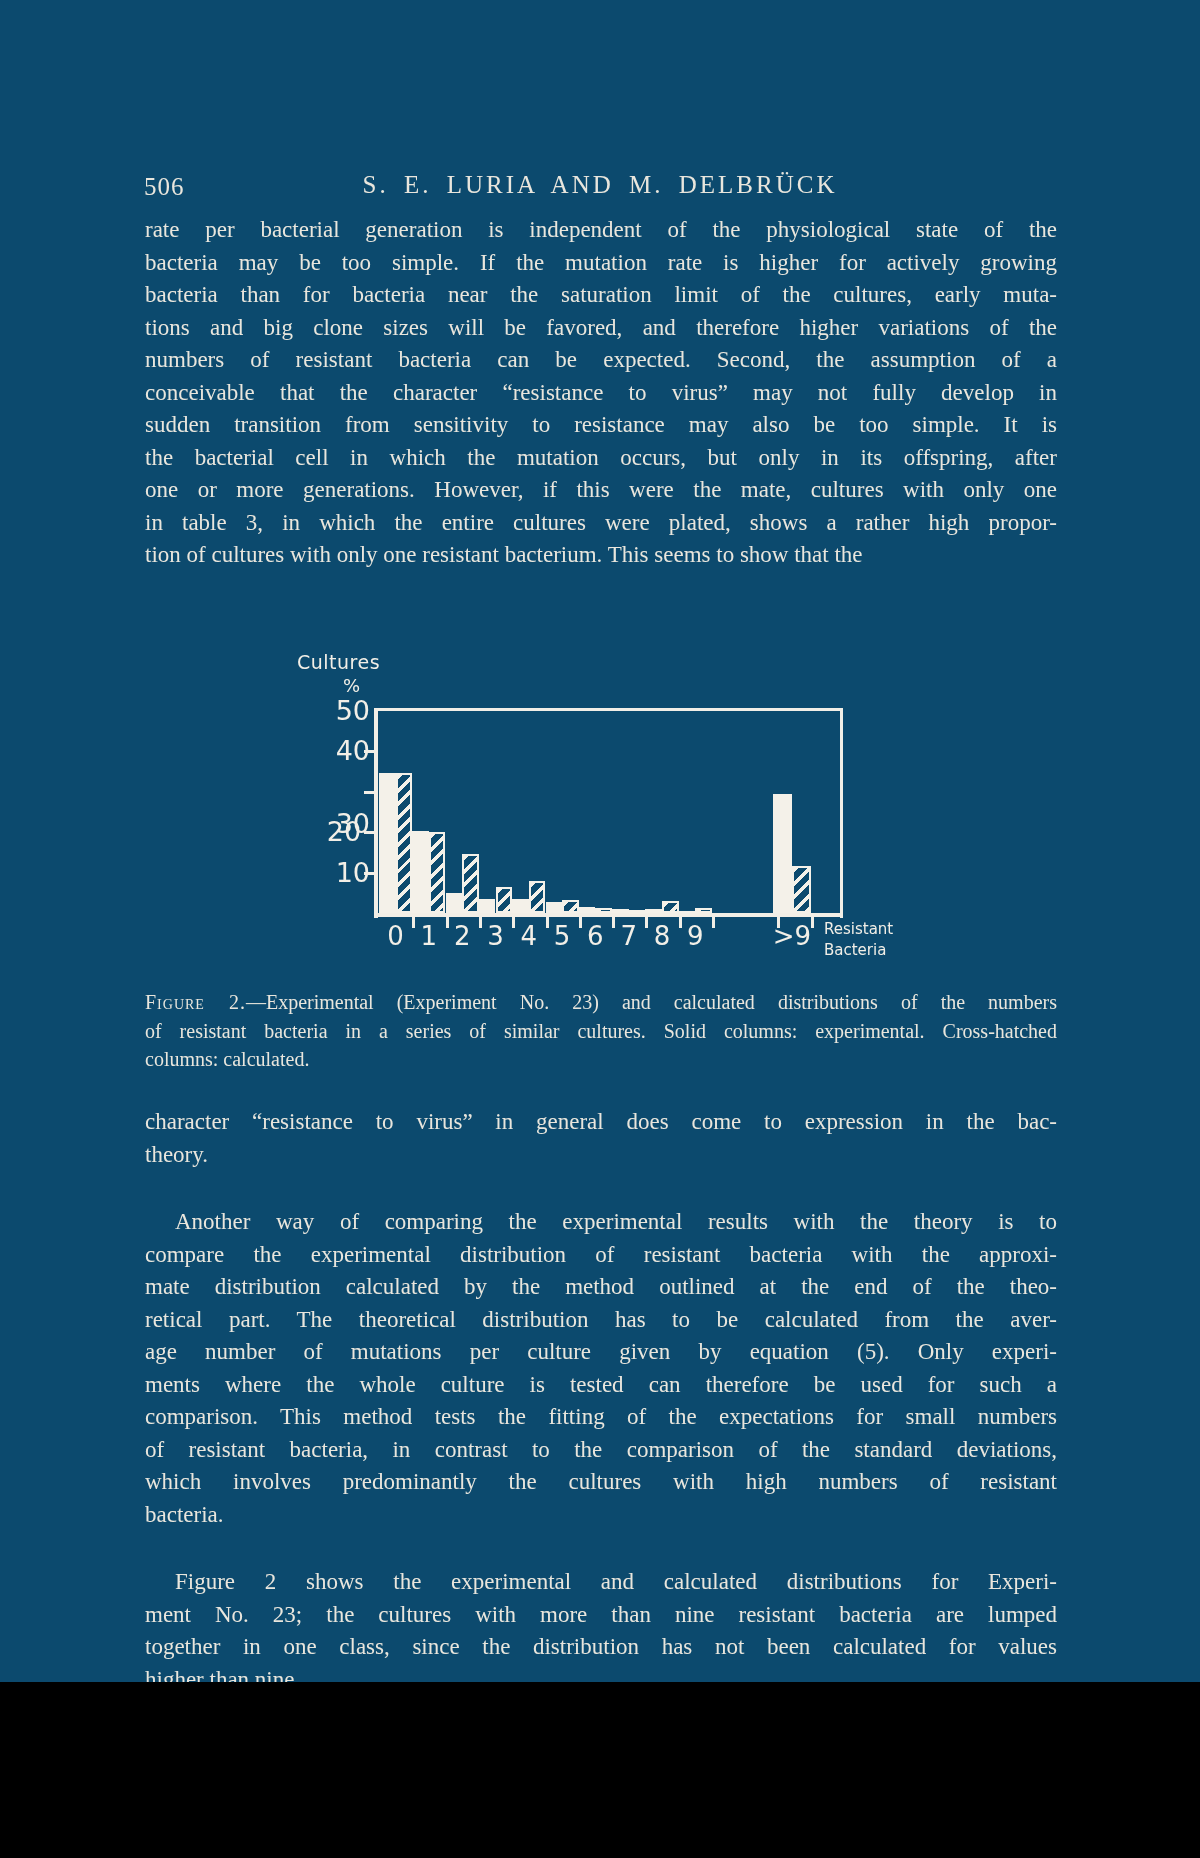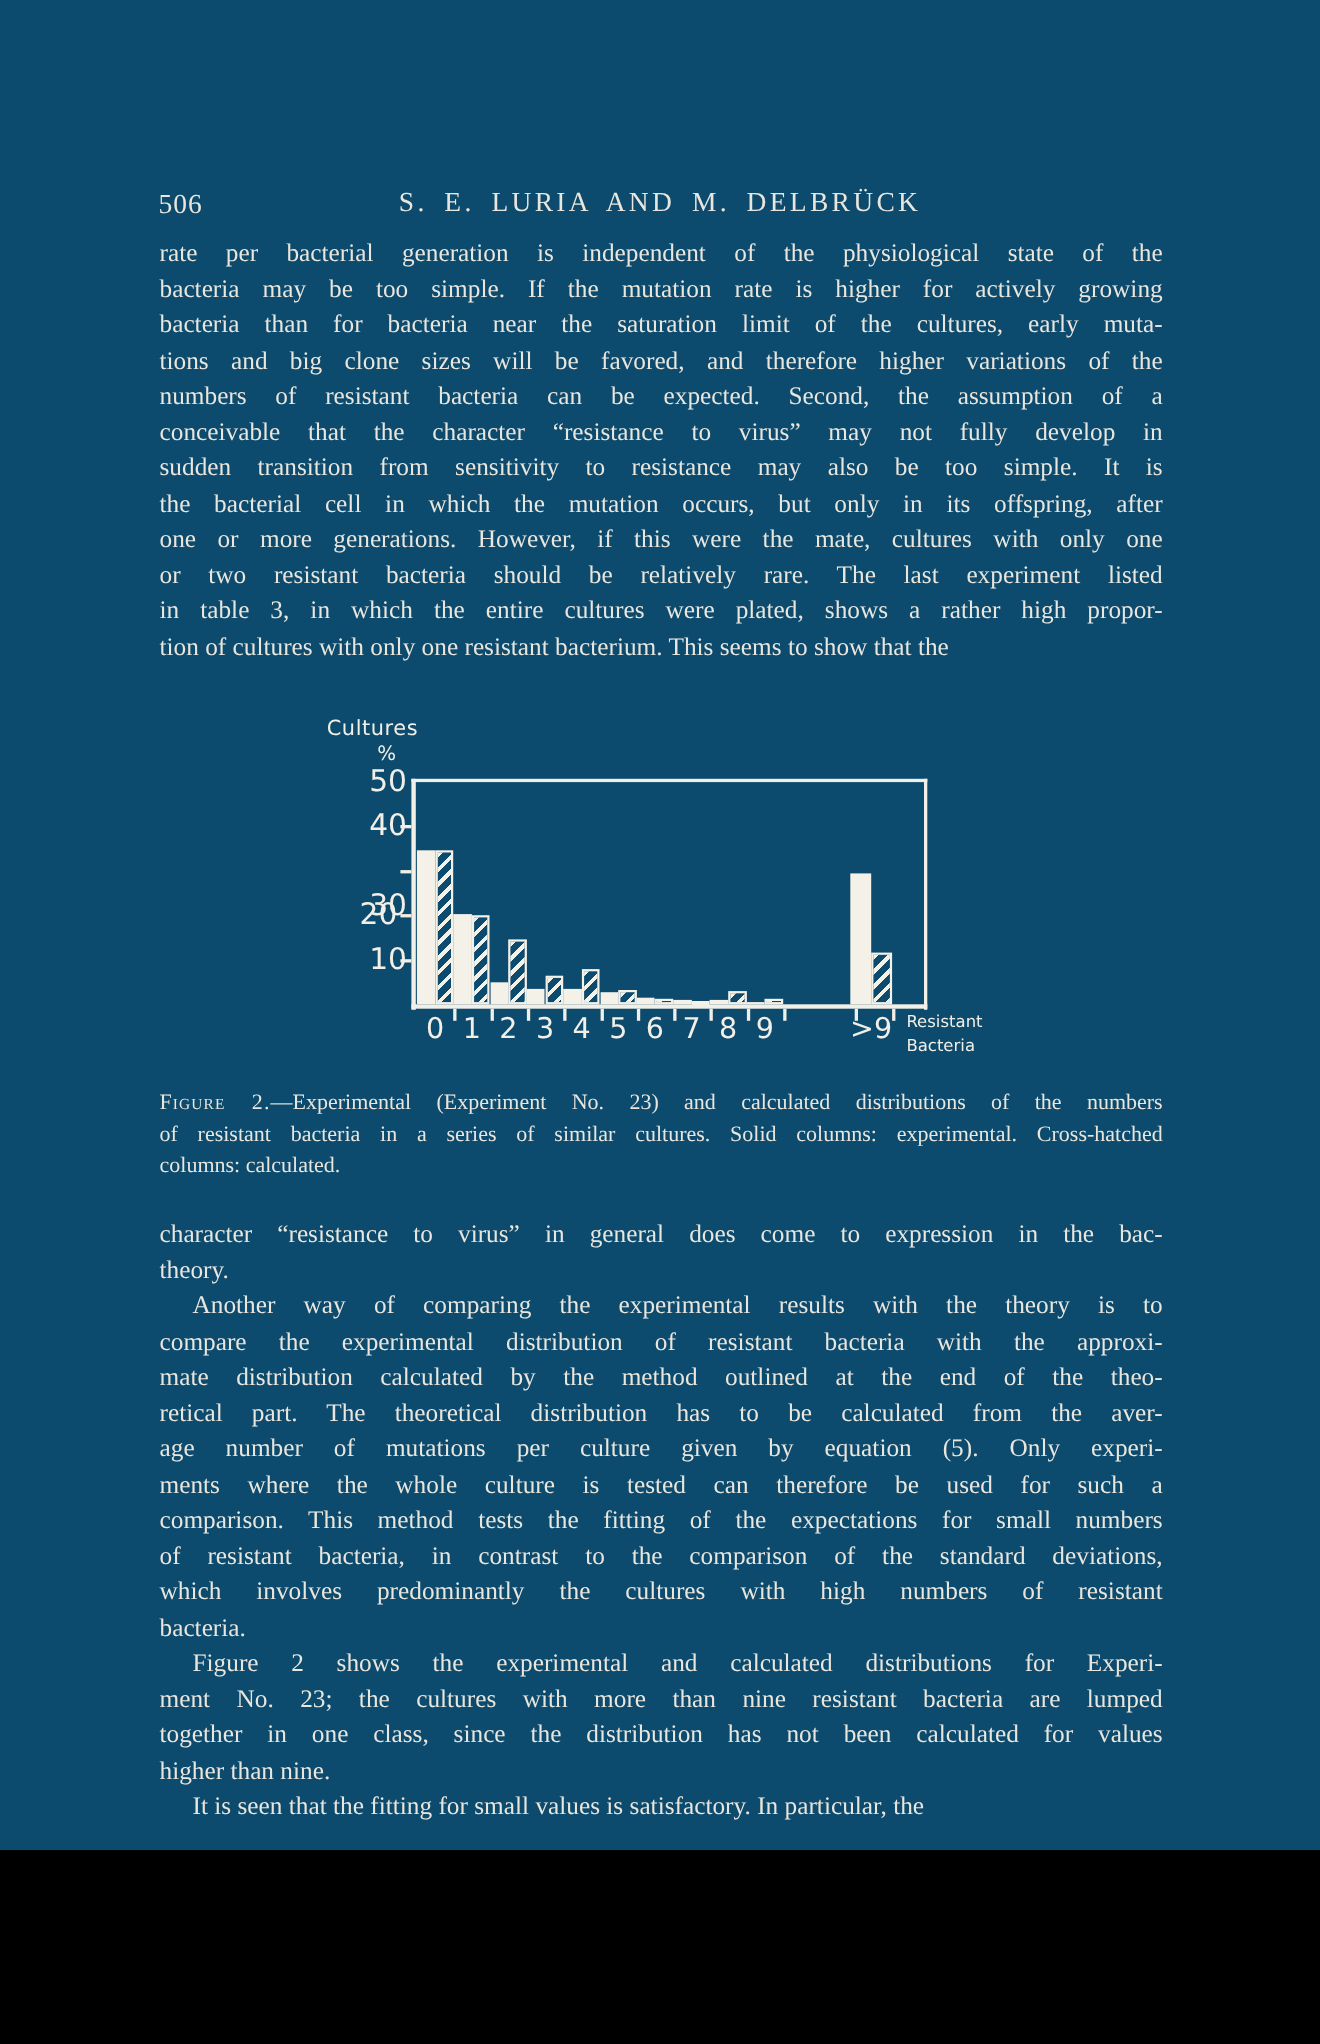--- a/index.html
+++ b/index.html
@@ -27,21 +27,21 @@
     font-size:23px;
   }
   #text-top{top:214px;}
   #text-bottom{top:1106px;}
   .line{
     height:32.5px;line-height:32.5px;
     text-align:justify;text-align-last:justify;
     white-space:normal;overflow:visible;
   }
   .line.last{text-align-last:left;}
-  .line.indent{text-indent:30px;}
+  .line.indent{text-indent:30px;margin-top:35px;}
   
   .figure{
     position:absolute;left:0;top:650px;width:1200px;height:335px;
     color:#f2efe7;
   }
   .fig-abs{position:absolute;}
   .axisline{background:#f2efe7;}
   .bar-solid{background:#f4f1e9;}
   .bar-hatched{
     box-sizing:border-box;
@@ -81,21 +81,20 @@
   <div id="text-top" class="textblock">
       <div class="line">rate per bacterial generation is independent of the physiological state of the</div>
       <div class="line">bacteria may be too simple. If the mutation rate is higher for actively growing</div>
       <div class="line">bacteria than for bacteria near the saturation limit of the cultures, early muta-</div>
       <div class="line">tions and big clone sizes will be favored, and therefore higher variations of the</div>
       <div class="line">numbers of resistant bacteria can be expected. Second, the assumption of a</div>
       <div class="line">conceivable that the character “resistance to virus” may not fully develop in</div>
       <div class="line">sudden transition from sensitivity to resistance may also be too simple. It is</div>
       <div class="line">the bacterial cell in which the mutation occurs, but only in its offspring, after</div>
       <div class="line">one or more generations. However, if this were the mate, cultures with only one</div>
-      <div class="line">or two resistant bacteria should be relatively rare. The last experiment listed</div>
       <div class="line">in table 3, in which the entire cultures were plated, shows a rather high propor-</div>
       <div class="line last">tion of cultures with only one resistant bacterium. This seems to show that the</div>
     </div>
 
   <div id="figure" class="figure">
       <div class="fig-abs axisline" style="left: 374px; top: 58px; width: 4px; height: 210px;"></div>
       <div class="fig-abs axisline" style="left: 374px; top: 58px; width: 469px; height: 3px;"></div>
       <div class="fig-abs axisline" style="left: 840px; top: 58px; width: 3px; height: 210px;"></div>
       <div class="fig-abs axisline" style="left: 374px; top: 263px; width: 469px; height: 4px;"></div>
       <div class="fig-abs ylab" style="left: 318px; top: 46.5px;">50</div>

